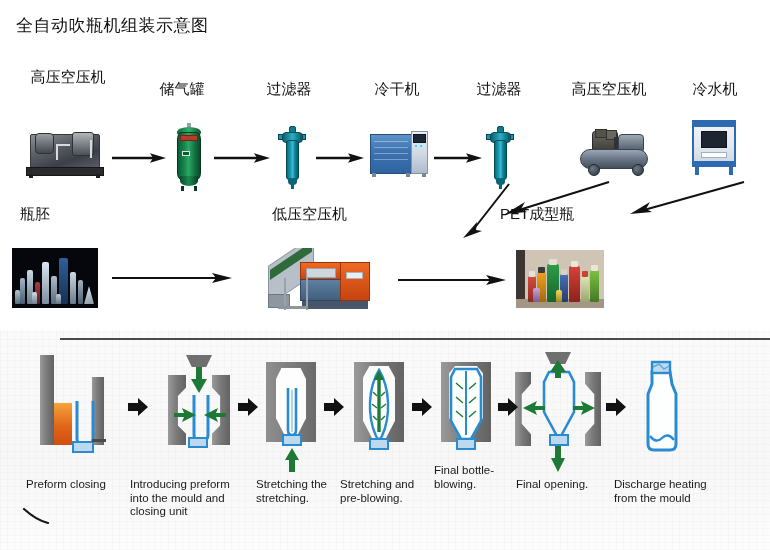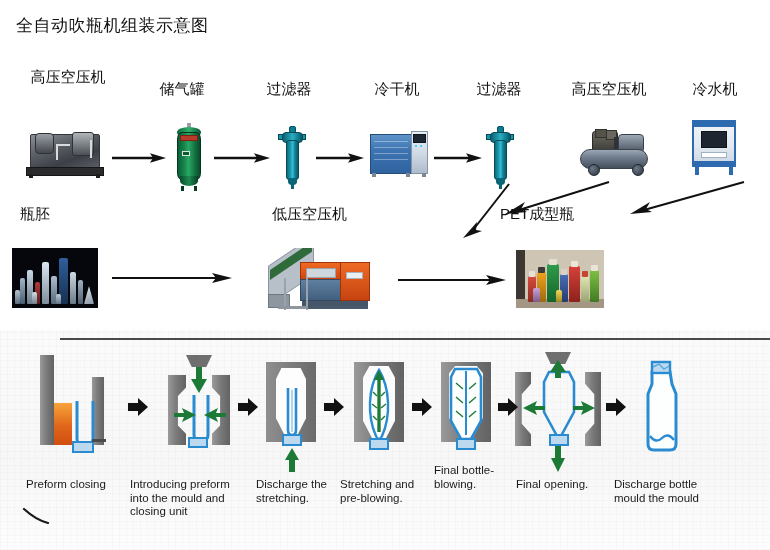--- a/index.html
+++ b/index.html
@@ -392,21 +392,21 @@
        clip-path:polygon(18% 0,82% 0,100% 16%,100% 74%,70% 100%,30% 100%,0 74%,0 16%);"></div>
   <svg class="abs" style="left:22px;top:26px;" width="16" height="52" viewBox="0 0 16 52">
     <path d="M4 0 L4 42 Q4 47 8 47 L8 47 Q12 47 12 42 L12 0" stroke="#2a8bd0" stroke-width="2.6" fill="none"></path>
     <path d="M8 2 L8 44" stroke="#9ecbe8" stroke-width="1.6" fill="none"></path>
   </svg>
   <div class="abs" style="left:20px;top:72px;width:20px;height:12px;background:#bcd9ef;border:2px solid #2a8bd0;box-sizing:border-box;"></div>
   <svg class="abs garrow" style="left:23px;top:86px;" width="14" height="24" viewBox="0 0 14 24">
       <path d="M7 0 L0 12 L4 12 L4 24 L10 24 L10 12 L14 12 Z" fill="#1d7a36"></path>
     </svg>
 </div>
-<div class="step-cap" style="left:256px;top:478px;width:78px;">Discharge the stretching.</div>
+<div class="step-cap" style="left:256px;top:478px;width:78px;">Stretching the stretching.</div>
 
 <div class="abs" style="left:350px;top:362px;width:62px;height:100px;">
   <div class="mould" style="left:4px;top:0px;width:50px;height:80px;"></div>
   <div class="abs" style="left:13px;top:4px;width:32px;height:72px;background:#fbfbfb;
        clip-path:polygon(20% 0,80% 0,100% 16%,100% 76%,72% 100%,28% 100%,0 76%,0 16%);"></div>
   <svg class="abs" style="left:12px;top:4px;" width="34" height="76" viewBox="0 0 34 76">
     <path d="M17 4 C6 22 5 50 14 70 C16 74 18 74 20 70 C29 50 28 22 17 4 Z" stroke="#2a8bd0" stroke-width="2.4" fill="#fdfefe"></path>
     <path d="M17 8 L17 66" stroke="#1d7a36" stroke-width="3.4" fill="none"></path>
     <path d="M17 4 L12 14 L22 14 Z" fill="#1d7a36"></path>
     <g stroke="#1d7a36" stroke-width="1.4" fill="none">
@@ -466,21 +466,21 @@
 <div class="step-cap" style="left:516px;top:478px;width:92px;">Final opening.</div>
 
 <div class="abs" style="left:632px;top:360px;width:60px;height:100px;">
   <svg width="60" height="100" viewBox="0 0 60 100">
     <path d="M20 12 L38 12 L40 24 L44 34 L44 84 Q44 90 38 90 L22 90 Q16 90 16 84 L16 34 L20 24 Z" stroke="#2a8bd0" stroke-width="3" fill="#fdfefe"></path>
     <path d="M18 76 Q24 84 30 78 Q36 72 42 80" stroke="#2a8bd0" stroke-width="2.4" fill="none"></path>
     <rect x="20" y="2" width="18" height="11" fill="#bcd9ef" stroke="#2a8bd0" stroke-width="2.4"></rect>
     <path d="M21 7 L27 4 L32 9 L37 6" stroke="#5aa7d8" stroke-width="1.4" fill="none"></path>
   </svg>
 </div>
-<div class="step-cap" style="left:614px;top:478px;width:110px;">Discharge bottle mould the mould</div>
+<div class="step-cap" style="left:614px;top:478px;width:110px;">Discharge heating from the mould</div>
 
 <div class="blackarrow" style="left:128px;top:398px;">
   <svg width="20" height="18" viewBox="0 0 20 18">
       <path d="M0 5 L10 5 L10 0 L20 9 L10 18 L10 13 L0 13 Z" fill="#111"></path>
     </svg>
 </div>
 <div class="blackarrow" style="left:238px;top:398px;">
   <svg width="20" height="18" viewBox="0 0 20 18">
       <path d="M0 5 L10 5 L10 0 L20 9 L10 18 L10 13 L0 13 Z" fill="#111"></path>
     </svg>

